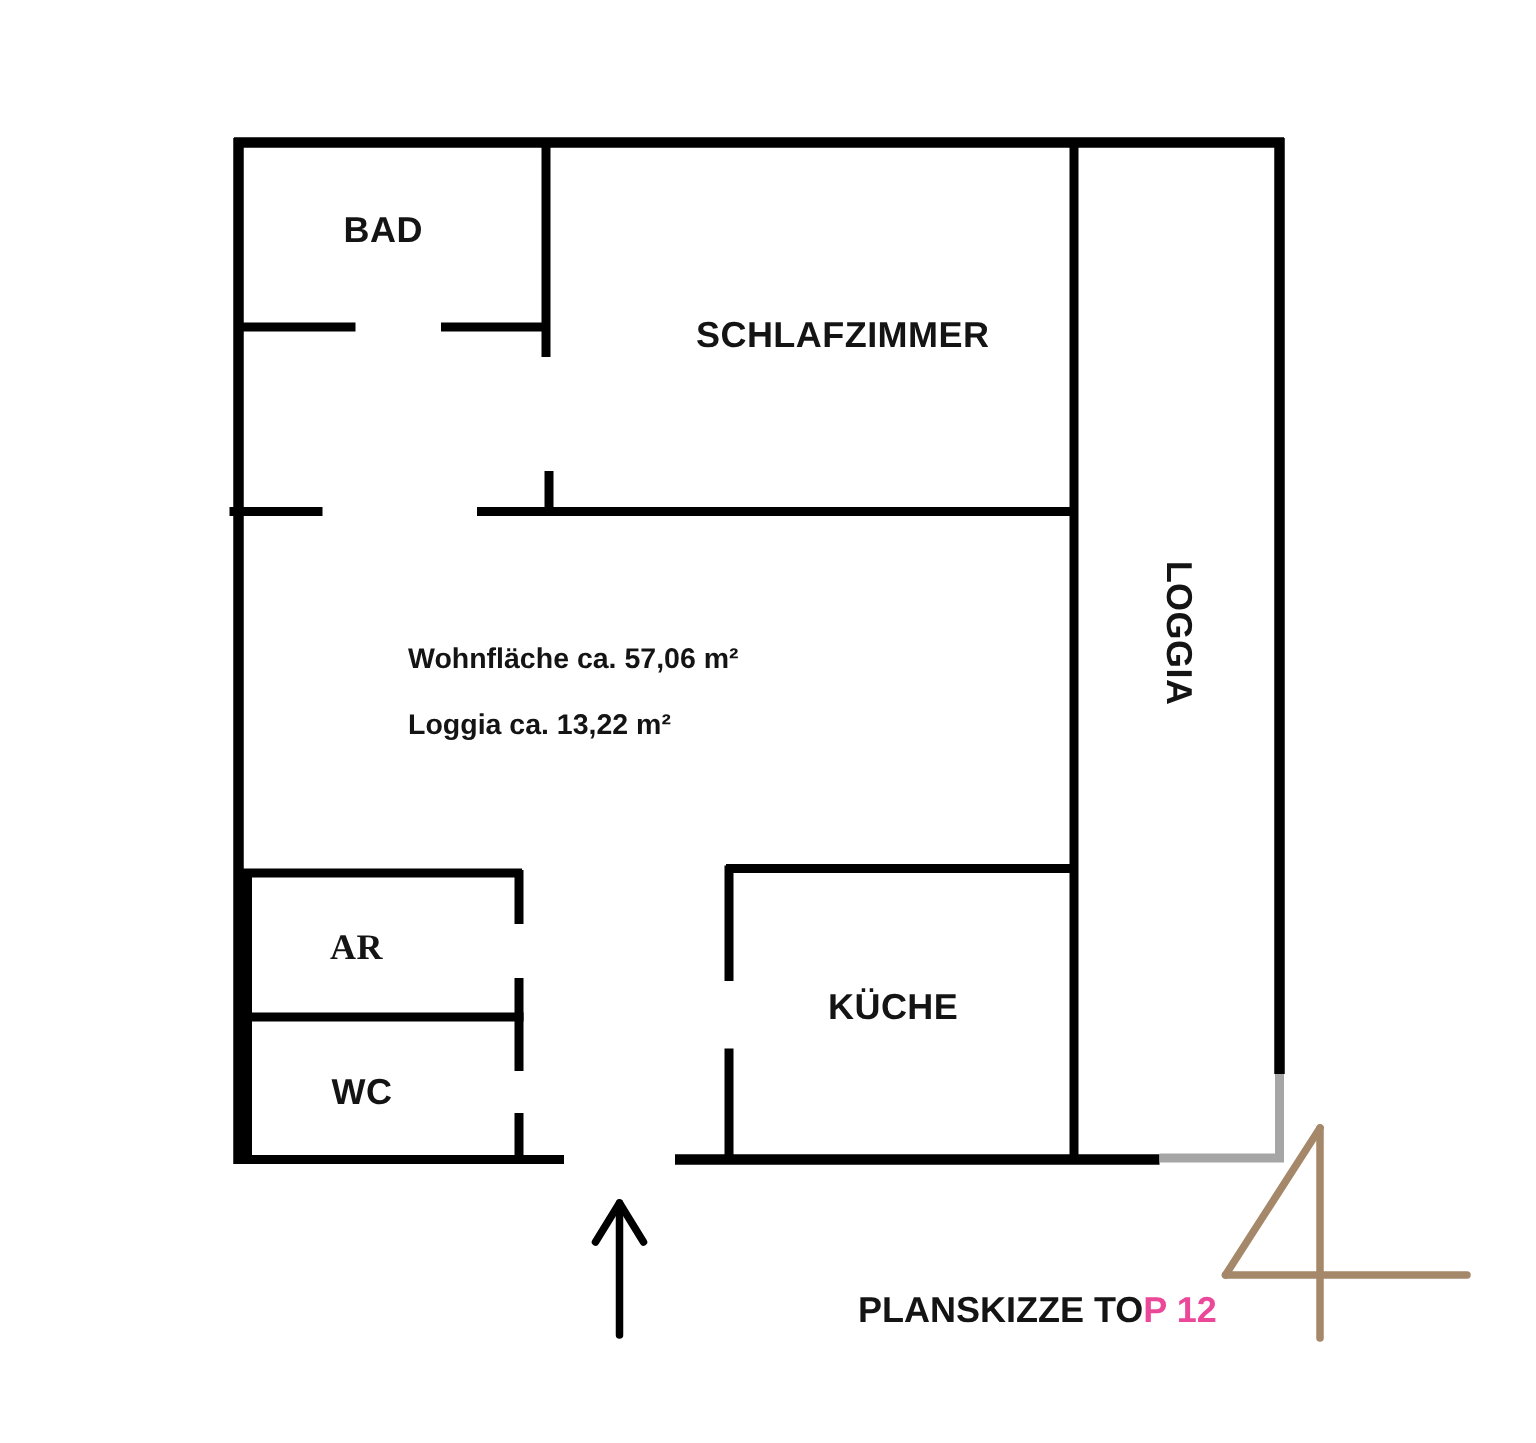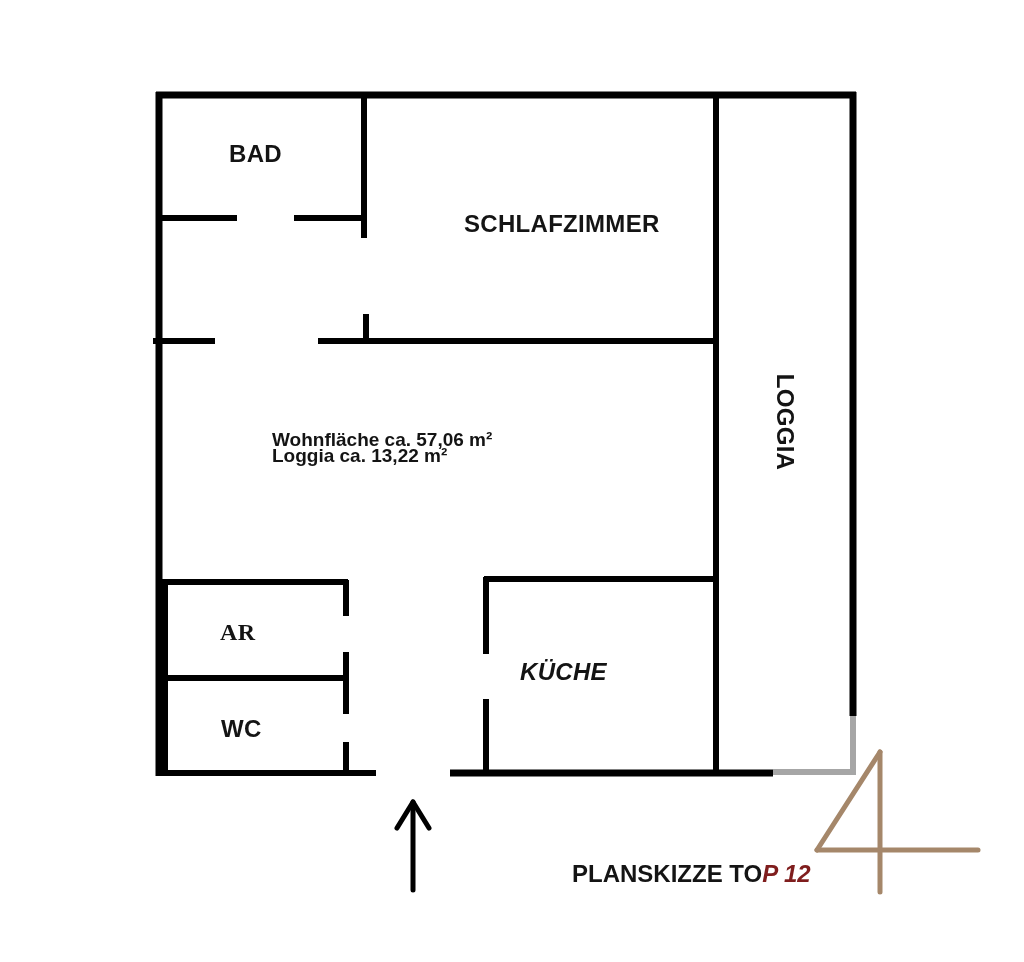--- a/index.html
+++ b/index.html
@@ -15,21 +15,21 @@
     }
     .room { font-size: 24px; letter-spacing: 0.3px; }
     .area { font-size: 19px; }
     .loggia-lbl {
       position: absolute;
       left: 785px; top: 422px;
       transform: translate(-50%, -50%) rotate(90deg);
       font-size: 24px;
     }
     .title { font-size: 24px; }
-    .title .fade { color: #7f1d1d; font-style: italic; }
+    .title .fade { color: #ec4899; }
   </style>
 </head>
 <body>
 
 <svg class="plan" viewBox="0 0 1024 962" xmlns="http://www.w3.org/2000/svg">
   <g stroke="#000" stroke-linecap="butt" fill="none">
 
     <line x1="156" y1="95" x2="856" y2="95" stroke-width="7"></line>
     <line x1="159" y1="92" x2="159" y2="776" stroke-width="7"></line>
     <line x1="853" y1="92" x2="853" y2="716" stroke-width="7"></line>
@@ -71,19 +71,19 @@
   <g stroke="#a5876a" stroke-width="5" stroke-linecap="round" fill="none">
     <line x1="880" y1="752" x2="880" y2="892"></line>
     <line x1="880" y1="752" x2="817" y2="850"></line>
     <line x1="817" y1="850" x2="978" y2="850"></line>
   </g>
 </svg>
 
 <div class="lbl room" style="left:229px; top:142px;">BAD</div>
 <div class="lbl room" style="left:464px; top:212px;">SCHLAFZIMMER</div>
 <div class="lbl area" style="left:272px; top:430px;">Wohnfläche ca. 57,06 m²</div>
-<div class="lbl area" style="left:272px; top:446px;">Loggia ca. 13,22 m²</div>
+<div class="lbl area" style="left:272px; top:474px;">Loggia ca. 13,22 m²</div>
 <div class="lbl room loggia-lbl">LOGGIA</div>
 <div class="lbl room" style="left:220px; top:620px;font-family:Liberation Serif, serif;">AR</div>
 <div class="lbl room" style="left:221px; top:717px;">WC</div>
-<div class="lbl room" style="left:520px; top:660px;font-style:italic;">KÜCHE</div>
+<div class="lbl room" style="left:552px; top:660px;">KÜCHE</div>
 
 <div class="lbl title" style="left:572px; top:862px;"><span>PLANSKIZZE TO</span><span class="fade">P 12</span></div>
 
 </body></html>

